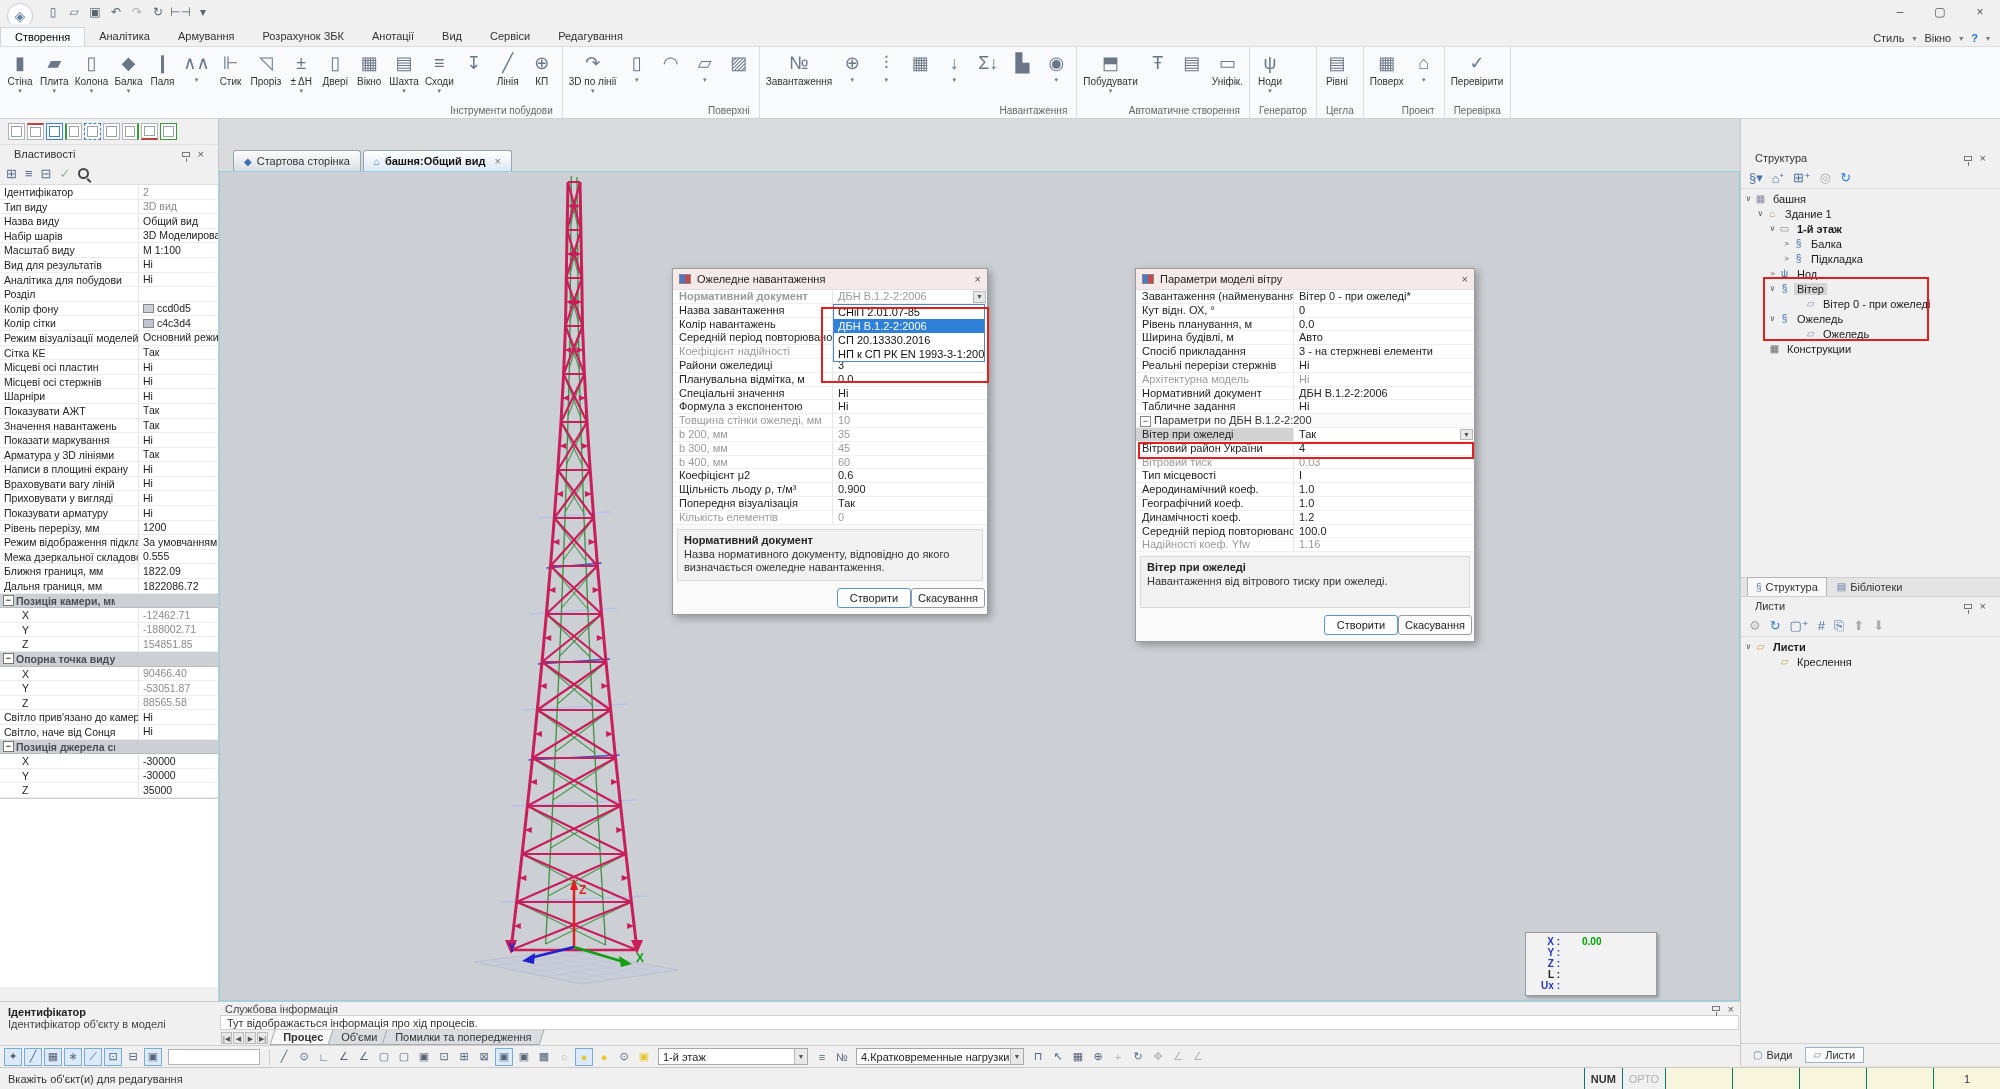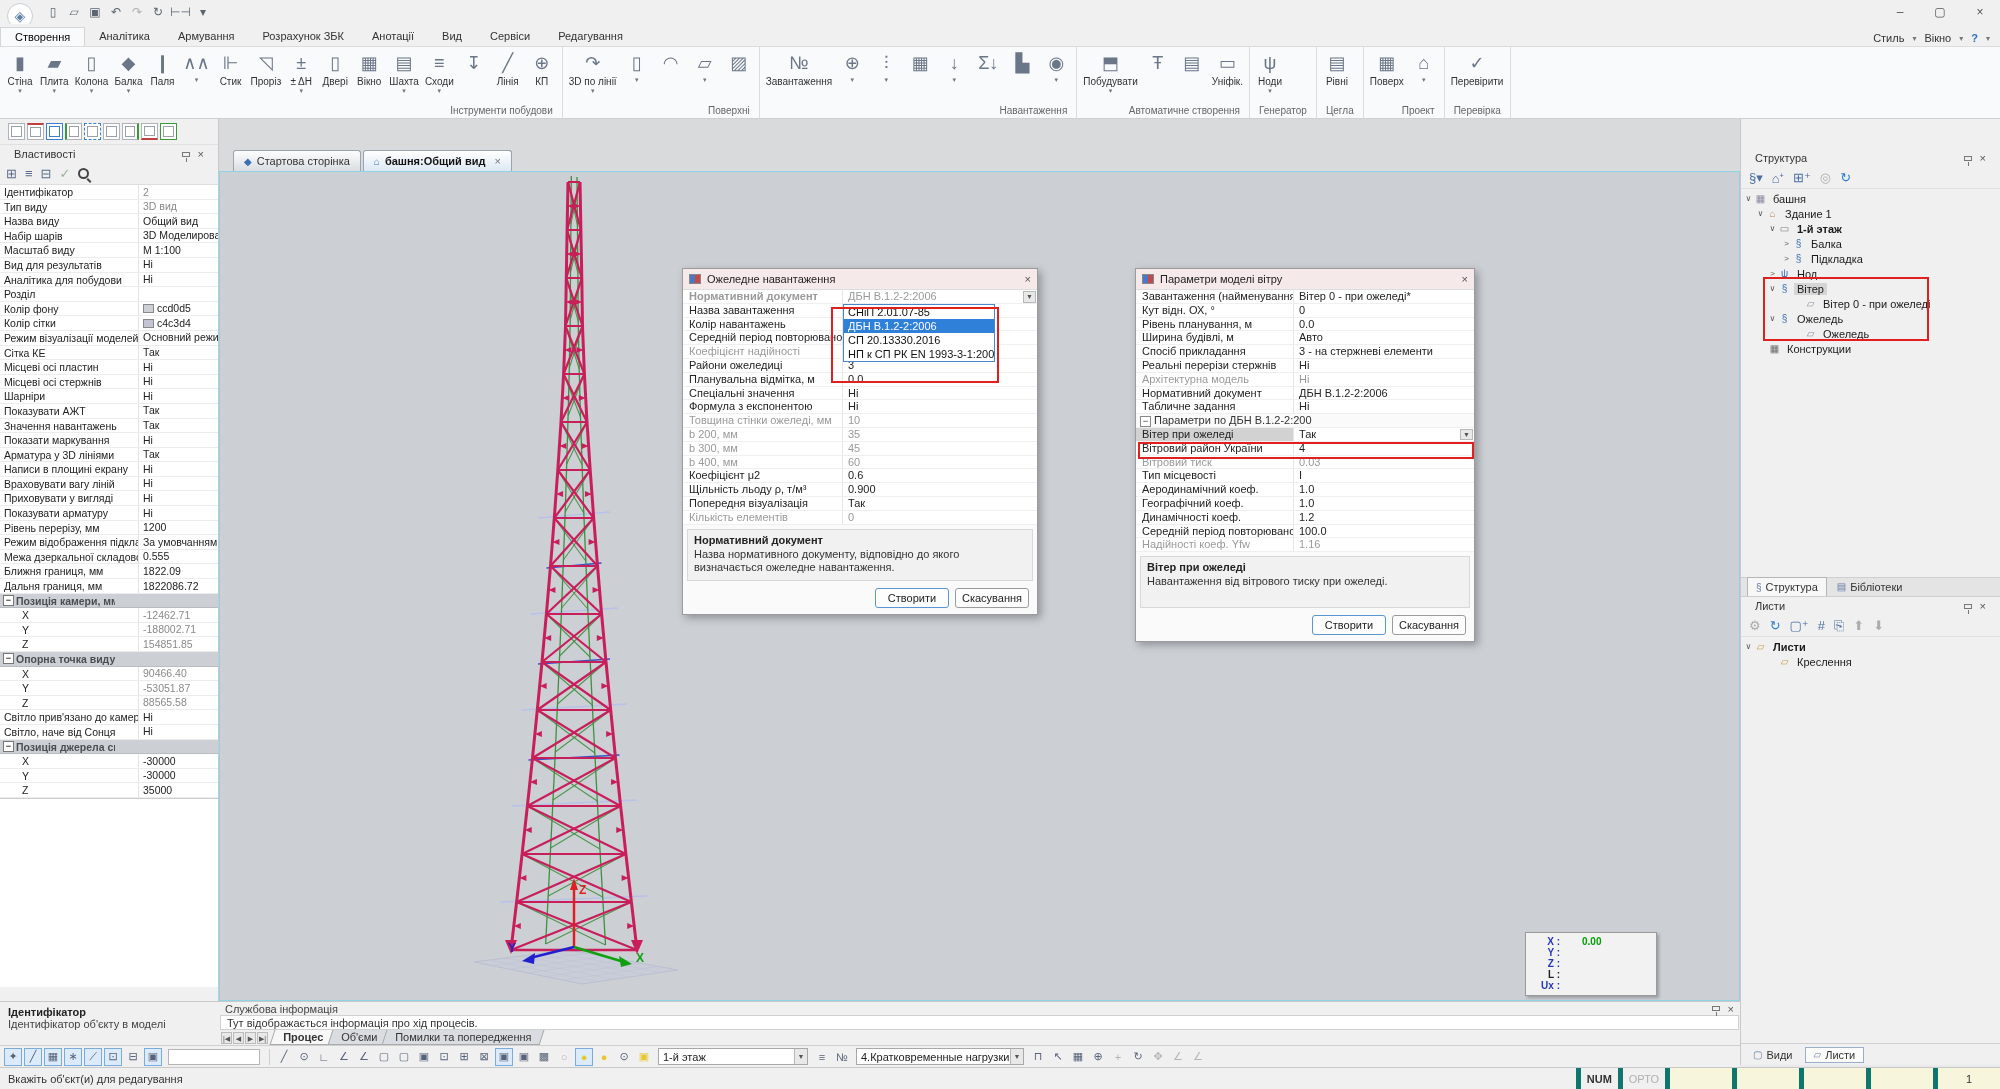--- a/index.html
+++ b/index.html
@@ -101,21 +101,21 @@
   .drow.grp{background:#fafafa}
   .drow.grp .dl{width:auto!important;flex:1;border-right:none;padding-left:18px;position:relative;color:#333}
   .drow.grp .dl::before{content:"−";position:absolute;left:4px;top:2px;width:9px;height:9px;line-height:8px;text-align:center;border:1px solid #888;background:#fff;font-size:9px}
   .combo-arrow{display:none;position:absolute;right:1px;top:1px;width:13px;height:11.5px;background:#e8e8e8;border:1px solid #b8b8b8;font-size:7px;line-height:10px;text-align:center;color:#555}
   .combo-arrow.show{display:block}
   .d1 .drow .dl{width:160px}
   .d2 .drow .dl{width:158px}
   .ddesc{margin:4px;background:#f1f1f1;border:1px solid #d8d8d8;padding:4px 6px;min-height:52px}
   .ddesc .t{font-weight:bold;margin-bottom:2px}
   .ddesc .d{color:#333;line-height:13px}
-  .dbtns{display:flex;justify-content:flex-end;gap:6px;padding:3px 8px 6px}
+  .dbtns{display:flex;justify-content:flex-end;padding:3px 2px 6px}
   .btn{min-width:74px;height:20px;background:#fdfdfd;border:1px solid #9b9b9b;border-radius:3px;text-align:center;line-height:18px;color:#222}
   .btn.primary{border:1px solid #5a96d0}
   
   #dd-popup{position:absolute;left:160px;top:13.8px;width:152px;background:#fff;border:1px solid #4a86c8;z-index:5}
   .dd-item{height:14px;line-height:14px;padding-left:4px;white-space:nowrap;overflow:hidden;color:#111}
   .dd-item.sel{background:#2f80d9;color:#fff}
   .annot{position:absolute;border:2px solid #e01f1f;pointer-events:none;z-index:6}
   #annot-combo{left:148px;top:17px;width:168px;height:76px}
   #annot-wind{left:2px;top:152px;width:336px;height:17px}
 
@@ -158,21 +158,21 @@
   .bbtn.pressed{background:#dcebfb;border:1px solid #7aabdd}
   .bbtn.dim{color:#b5b5b5}
   .bfield{width:92px;height:16px;background:#fff;border:1px solid #b5b5b5;margin:0 4px}
   .bsel{height:17px;background:#fff;border:1px solid #a8a8a8;display:flex;align-items:center;margin:0 3px}
   .bsel .tx{padding:0 4px;white-space:nowrap;overflow:hidden}
   .bsel .da{width:13px;height:100%;background:#e8e8e8;border-left:1px solid #b8b8b8;font-size:7px;display:flex;align-items:center;justify-content:center;color:#555}
   .vsep{width:1px;height:16px;background:#cfcfcf;margin:0 3px}
   #statusbar{position:absolute;left:0;top:1067px;width:2000px;height:22px;background:#f0f0f0;border-top:1px solid #c8c8c8;display:flex;align-items:center}
   #status-msg{padding-left:8px;color:#333}
   #statuscells{margin-left:auto;display:flex;height:100%;align-items:stretch}
-  .scell{border-left:5px solid #0f766e;display:flex;align-items:center;justify-content:center;padding:0 6px;color:#333}
+  .scell{border-left:1px solid #0f766e;display:flex;align-items:center;justify-content:center;padding:0 6px;color:#333}
   .scell.beige{background:#f8f5dd;width:67px}
   .scell.bold{font-weight:bold}
   .scell.dim2{color:#b0b0b0}
 </style>
 </head>
 <body>
 
 <div id="app">
 
   <div id="titlebar">
@@ -1018,21 +1018,21 @@
               <span class="cb-l">Z :</span>
             </div>
           <div class="cb-row">
               <span class="cb-l dark">L :</span>
             </div>
           <div class="cb-row">
               <span class="cb-l">Ux :</span>
             </div>
         </div>
 
-        <div class="dialog d1" style="left:462px;top:96px;width:356px">
+        <div class="dialog d1" style="left:452px;top:96px;width:316px">
           <div class="dtitle">
             <span class="dico"></span>
             <span>Ожеледне навантаження</span>
             <span class="sp"></span>
             <span class="xclose">×</span>
           </div>
           <div class="dgrid">
             <div>
 
                 <div class="drow dim bold">

